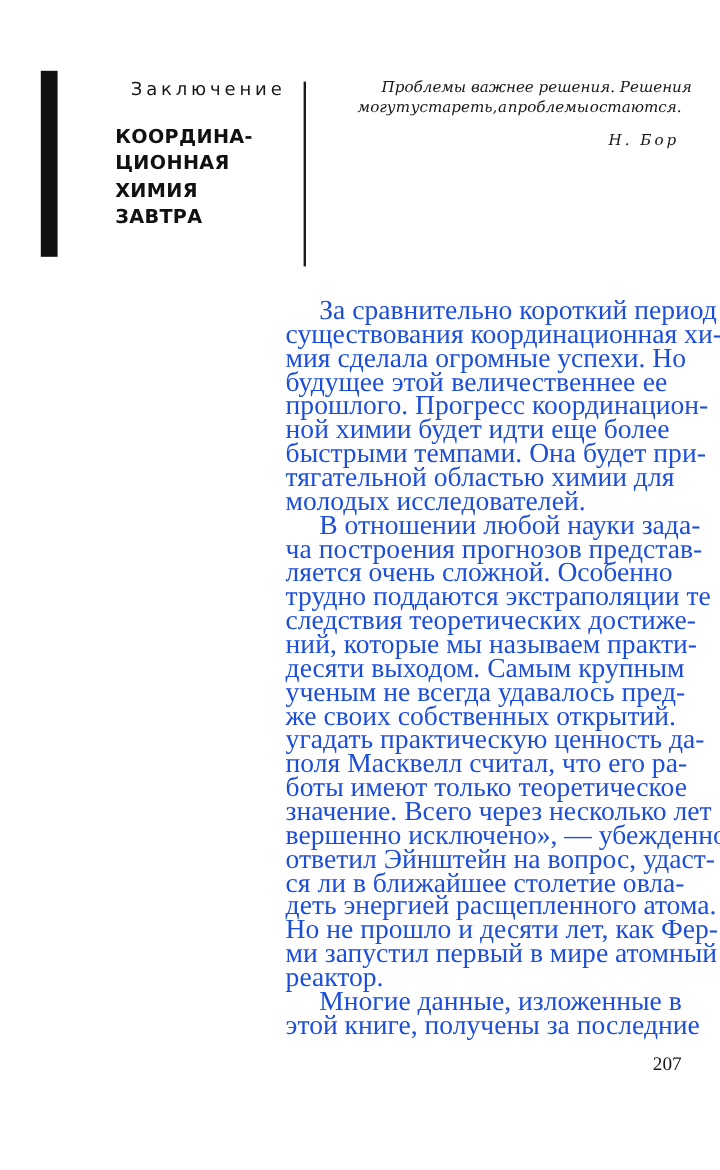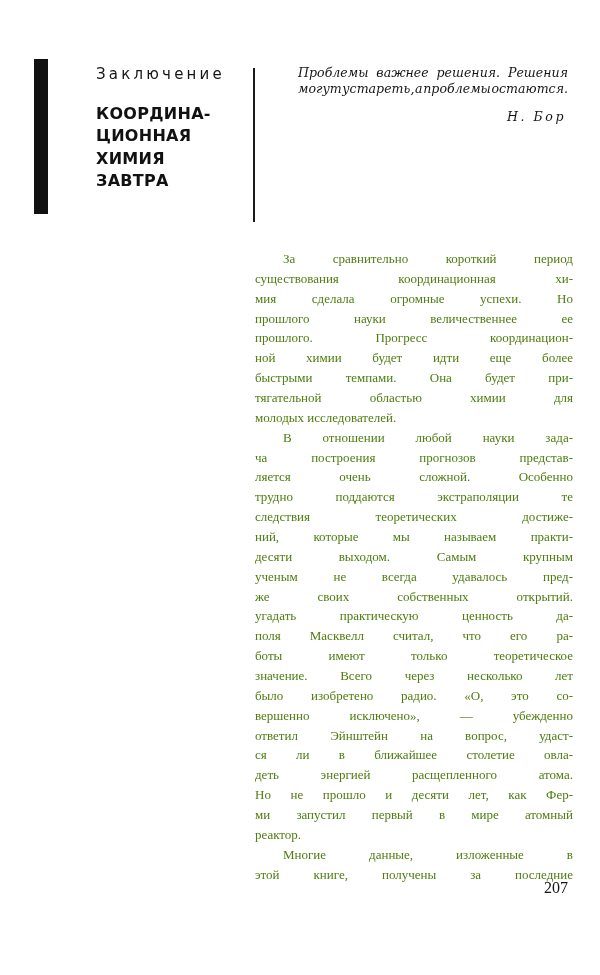--- a/index.html
+++ b/index.html
@@ -25,21 +25,21 @@
     .divider {
       position: absolute;
       left: 253px;
       top: 68px;
       width: 2px;
       height: 154px;
       background: #1a1a1a;
     }
     .section-label {
       position: absolute;
-      left: 96px;
+      left: 109px;
       top: 65px;
       font-family: "DejaVu Sans", sans-serif;
       font-size: 15px;
       letter-spacing: 3.2px;
       white-space: nowrap;
       color: #161616;
     }
     .chapter-title {
       position: absolute;
       left: 96px;
@@ -69,27 +69,27 @@
       white-space: nowrap;
     }
     .epigraph .author {
       margin-top: 12px;
       text-align: right;
       letter-spacing: 2.5px;
       padding-right: 2px;
     }
     .body-text {
       position: absolute;
-      left: 255px;
+      left: 238px;
       top: 249px;
       width: 318px;
       font-family: "Liberation Serif", serif;
-      font-size: 13px;
+      font-size: 23px;
       line-height: 19.87px;
-      color: #4d7c0f;
+      color: #1d4ed8;
     }
     .body-text .line {
       text-align: justify;
       text-align-last: justify;
       white-space: nowrap;
       overflow: visible;
       height: 19.87px;
     }
     .body-text .line.indent { padding-left: 28px; }
     .body-text .line.last { text-align-last: left; }
@@ -113,49 +113,48 @@
 <div class="section-label">Заключение</div>
 
 <div class="chapter-title">
   <div>КООРДИНА-</div>
   <div>ЦИОННАЯ</div>
   <div>ХИМИЯ</div>
   <div>ЗАВТРА</div>
 </div>
 
 <div class="epigraph">
-  <div class="q-line"><span style="white-space: nowrap; word-spacing: 0px;">Проблемы важнее решения. Решения</span></div>
+  <div class="q-line"><span style="white-space: nowrap; word-spacing: 0px; margin-left: 20px;">Проблемы важнее решения. Решения</span></div>
   <div class="q-line"><span style="white-space: nowrap; word-spacing: -3.35156px;">могут устареть, а проблемы остаются.</span></div>
   <div class="author">Н. Бор</div>
 </div>
 
 <div class="body-text" id="body-text">
     <div class="line indent"><span style="white-space: nowrap; word-spacing: 0px;">За сравнительно короткий период</span></div>
     <div class="line"><span style="white-space: nowrap; word-spacing: 0px;">существования координационная хи-</span></div>
     <div class="line"><span style="white-space: nowrap; word-spacing: 0px;">мия сделала огромные успехи. Но</span></div>
-    <div class="line"><span style="white-space: nowrap; word-spacing: 0px;">прошлого науки величественнее ее</span></div>
+    <div class="line"><span style="white-space: nowrap; word-spacing: 0px;">будущее этой величественнее ее</span></div>
     <div class="line"><span style="white-space: nowrap; word-spacing: 0px;">прошлого. Прогресс координацион-</span></div>
     <div class="line"><span style="white-space: nowrap; word-spacing: 0px;">ной химии будет идти еще более</span></div>
     <div class="line"><span style="white-space: nowrap; word-spacing: 0px;">быстрыми темпами. Она будет при-</span></div>
     <div class="line"><span style="white-space: nowrap; word-spacing: 0px;">тягательной областью химии для</span></div>
     <div class="line last">молодых исследователей.</div>
     <div class="line indent"><span style="white-space: nowrap; word-spacing: 0px;">В отношении любой науки зада-</span></div>
     <div class="line"><span style="white-space: nowrap; word-spacing: 0px;">ча построения прогнозов представ-</span></div>
     <div class="line"><span style="white-space: nowrap; word-spacing: 0px;">ляется очень сложной. Особенно</span></div>
     <div class="line"><span style="white-space: nowrap; word-spacing: 0px;">трудно поддаются экстраполяции те</span></div>
     <div class="line"><span style="white-space: nowrap; word-spacing: 0px;">следствия теоретических достиже-</span></div>
     <div class="line"><span style="white-space: nowrap; word-spacing: 0px;">ний, которые мы называем практи-</span></div>
     <div class="line"><span style="white-space: nowrap; word-spacing: 0px;">десяти выходом. Самым крупным</span></div>
     <div class="line"><span style="white-space: nowrap; word-spacing: 0px;">ученым не всегда удавалось пред-</span></div>
     <div class="line"><span style="white-space: nowrap; word-spacing: 0px;">же своих собственных открытий.</span></div>
     <div class="line"><span style="white-space: nowrap; word-spacing: 0px;">угадать практическую ценность да-</span></div>
     <div class="line"><span style="white-space: nowrap; word-spacing: 0px;">поля Масквелл считал, что его ра-</span></div>
     <div class="line"><span style="white-space: nowrap; word-spacing: 0px;">боты имеют только теоретическое</span></div>
     <div class="line"><span style="white-space: nowrap; word-spacing: 0px;">значение. Всего через несколько лет</span></div>
-    <div class="line"><span style="white-space: nowrap; word-spacing: 0px;">было изобретено радио. «О, это со-</span></div>
     <div class="line"><span style="white-space: nowrap; word-spacing: 0px;">вершенно исключено», — убежденно</span></div>
     <div class="line"><span style="white-space: nowrap; word-spacing: 0px;">ответил Эйнштейн на вопрос, удаст-</span></div>
     <div class="line"><span style="white-space: nowrap; word-spacing: 0px;">ся ли в ближайшее столетие овла-</span></div>
     <div class="line"><span style="white-space: nowrap; word-spacing: 0px;">деть энергией расщепленного атома.</span></div>
     <div class="line"><span style="white-space: nowrap; word-spacing: 0px;">Но не прошло и десяти лет, как Фер-</span></div>
     <div class="line"><span style="white-space: nowrap; word-spacing: 0px;">ми запустил первый в мире атомный</span></div>
     <div class="line last">реактор.</div>
     <div class="line indent"><span style="white-space: nowrap; word-spacing: 0px;">Многие данные, изложенные в</span></div>
     <div class="line"><span style="white-space: nowrap; word-spacing: 0px;">этой книге, получены за последние</span></div>
   </div>

